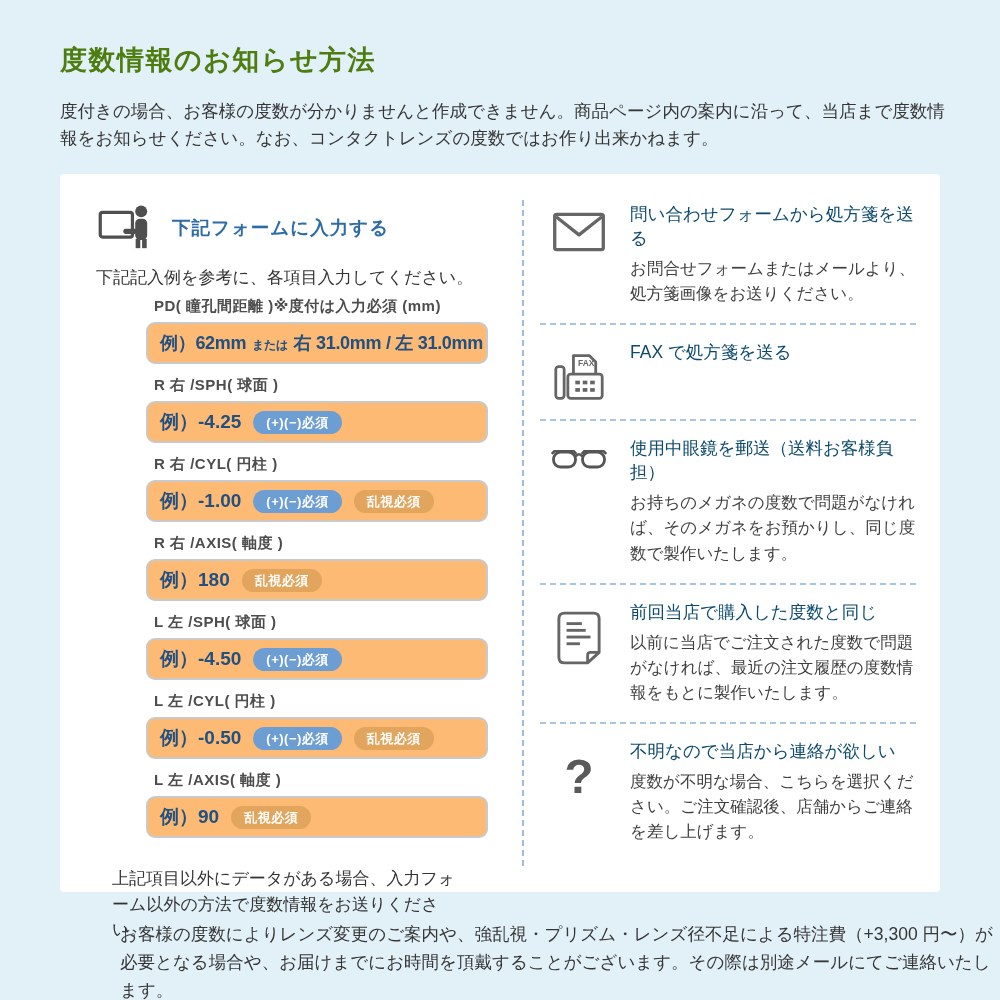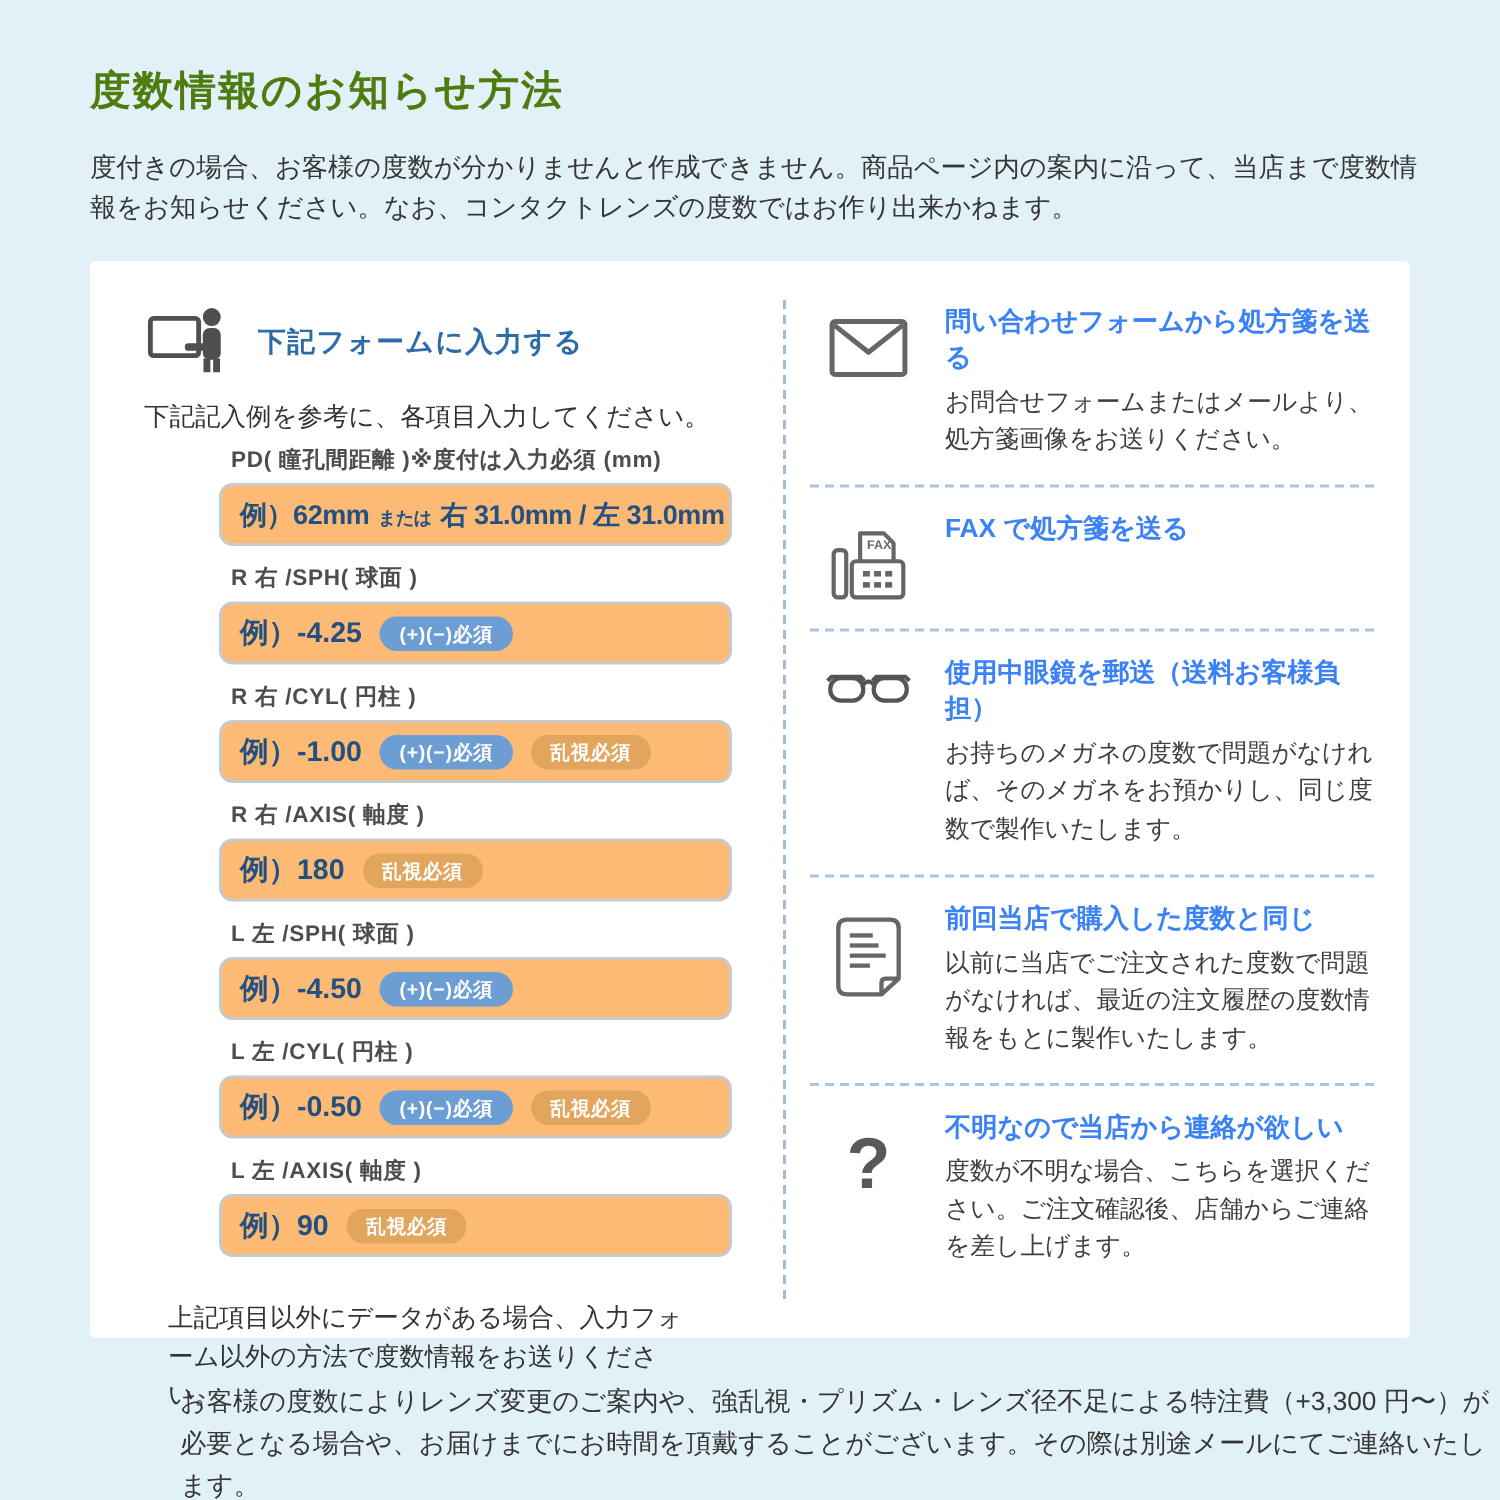--- a/index.html
+++ b/index.html
@@ -60,21 +60,21 @@
   .method{
     display:flex;gap:22px;align-items:flex-start;
     padding:15px 0 17px 10px;
     border-bottom:2px dashed #aac5e2;
   }
   .method.first{padding-top:2px;}
   .method.last{border-bottom:none;}
   .method-icon{
     flex:none;width:58px;display:flex;justify-content:center;margin-top:10px;
   }
-  .method-title{margin:0 0 6px;font-size:17.5px;font-weight:bold;color:#3b82f6;}
+  .method-title{margin:0 0 6px;font-size:17.5px;font-weight:normal;color:#0c4a6e;}
   .method-body{margin:0;font-size:16.5px;line-height:1.52;color:#3f3f3f;max-width:325px;}
   .qmark{font-size:48px;font-weight:bold;color:#595959;line-height:1;margin-top:4px;}
   
   .page-footer{
     margin:28px 60px 0;
     font-size:17.5px;line-height:1.6;color:#363636;width:880px;
   }
   svg{display:block;}
 </style>
 </head>

